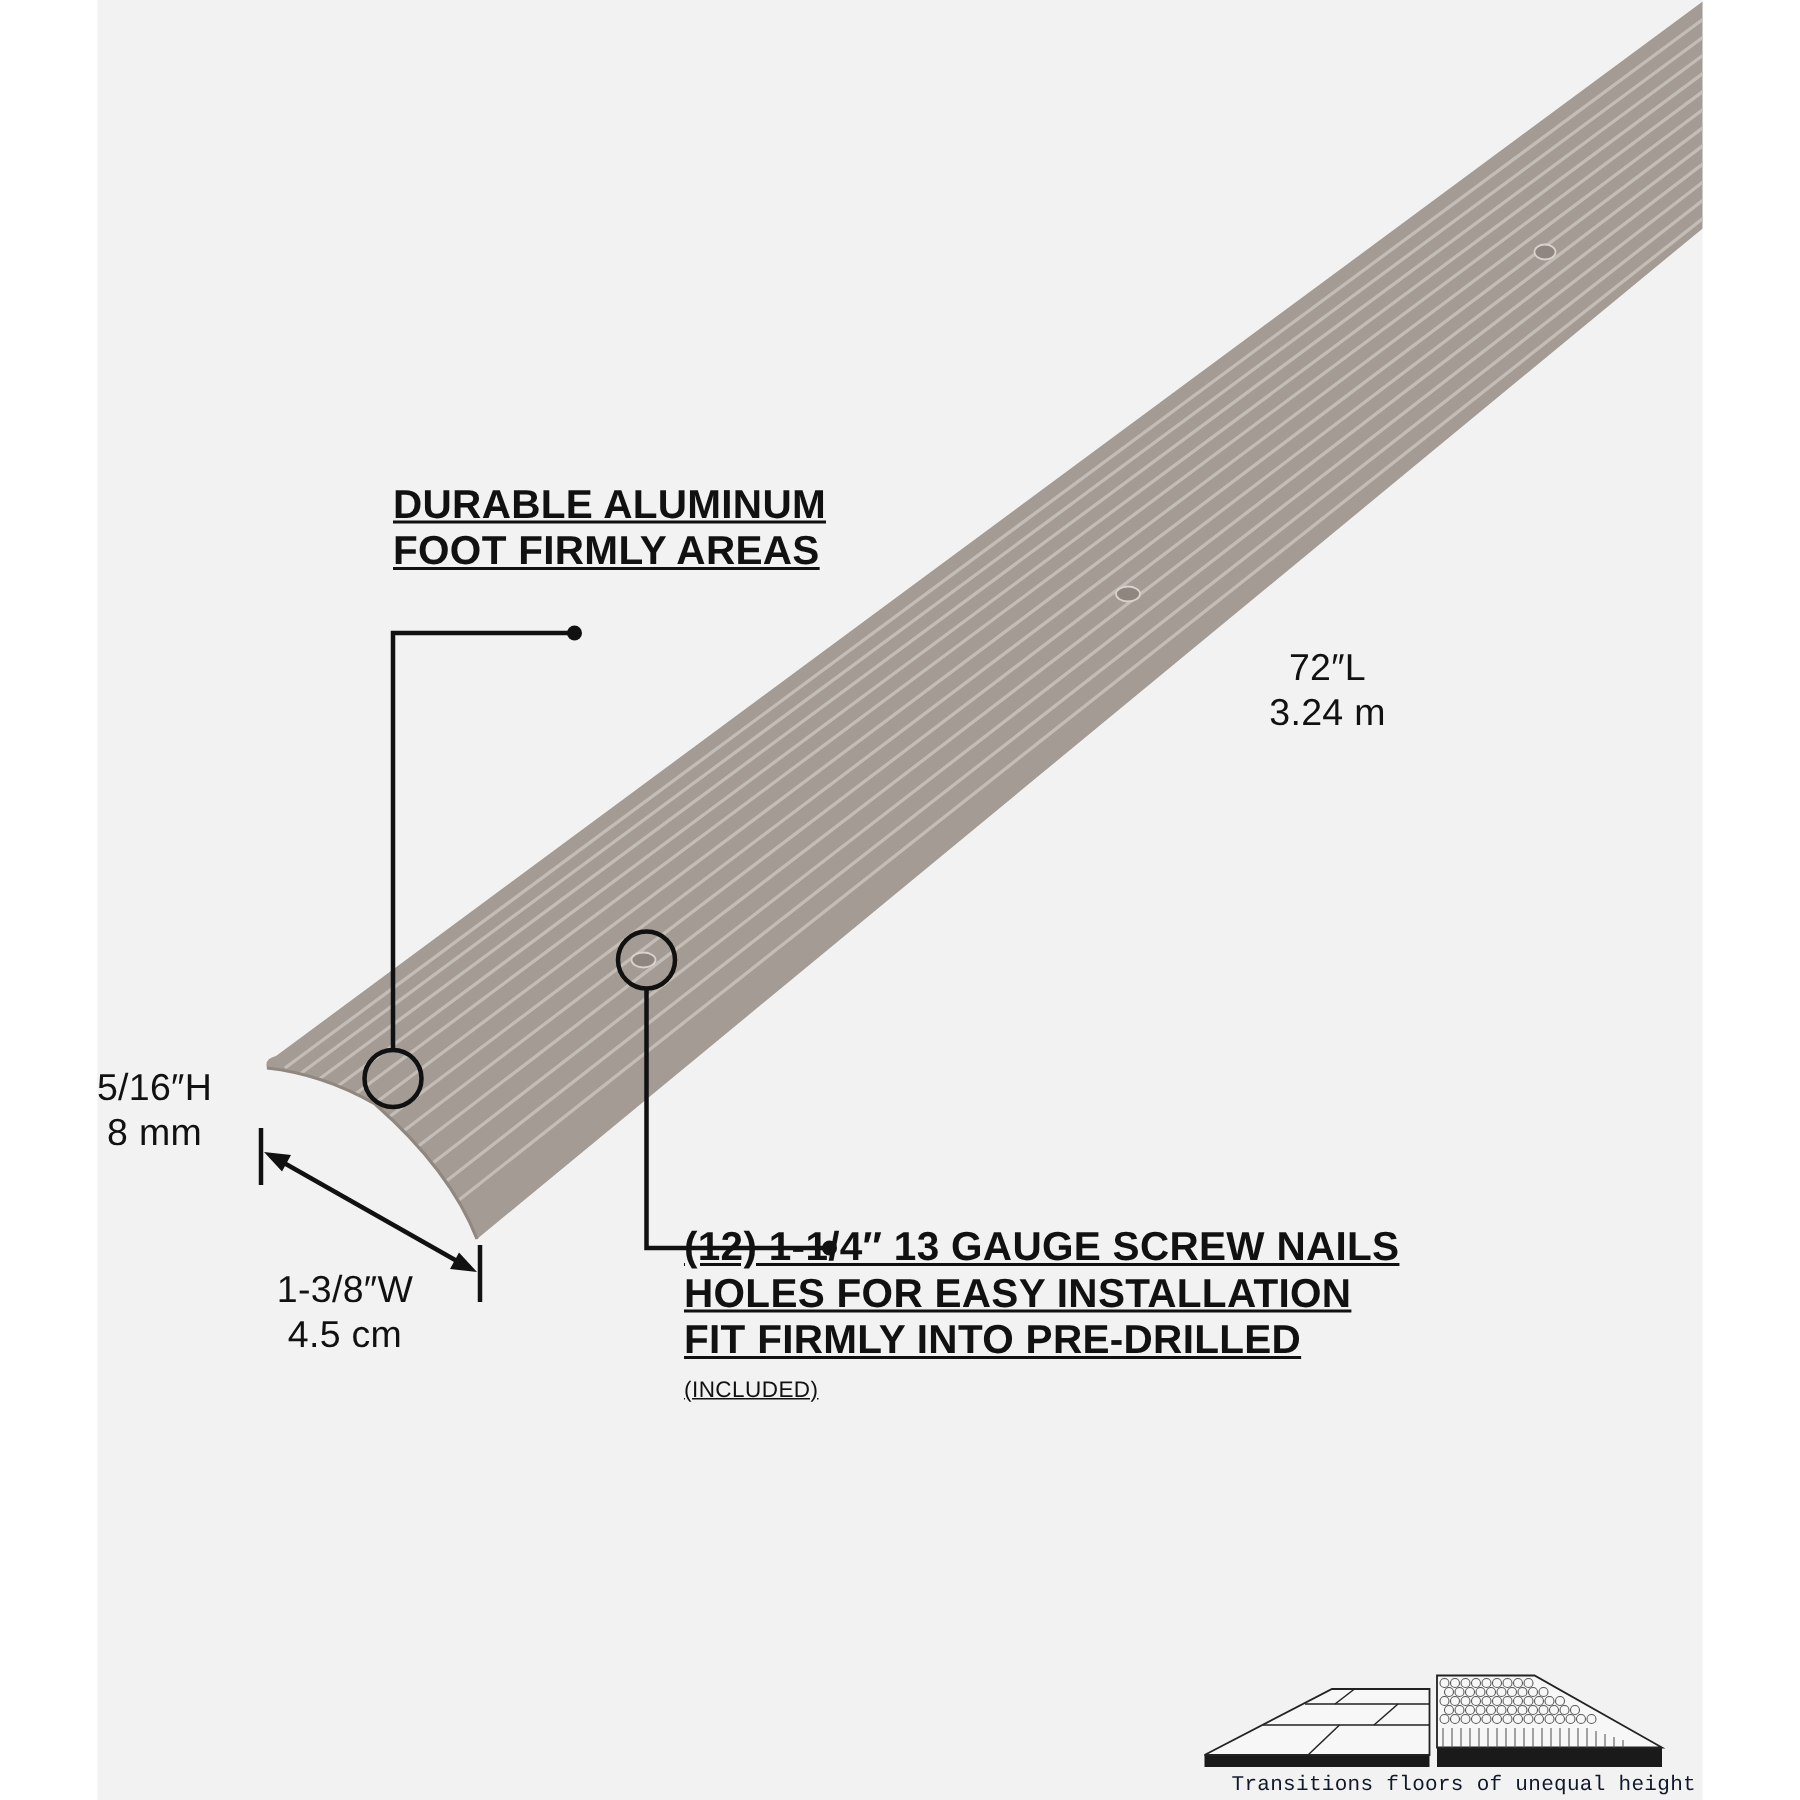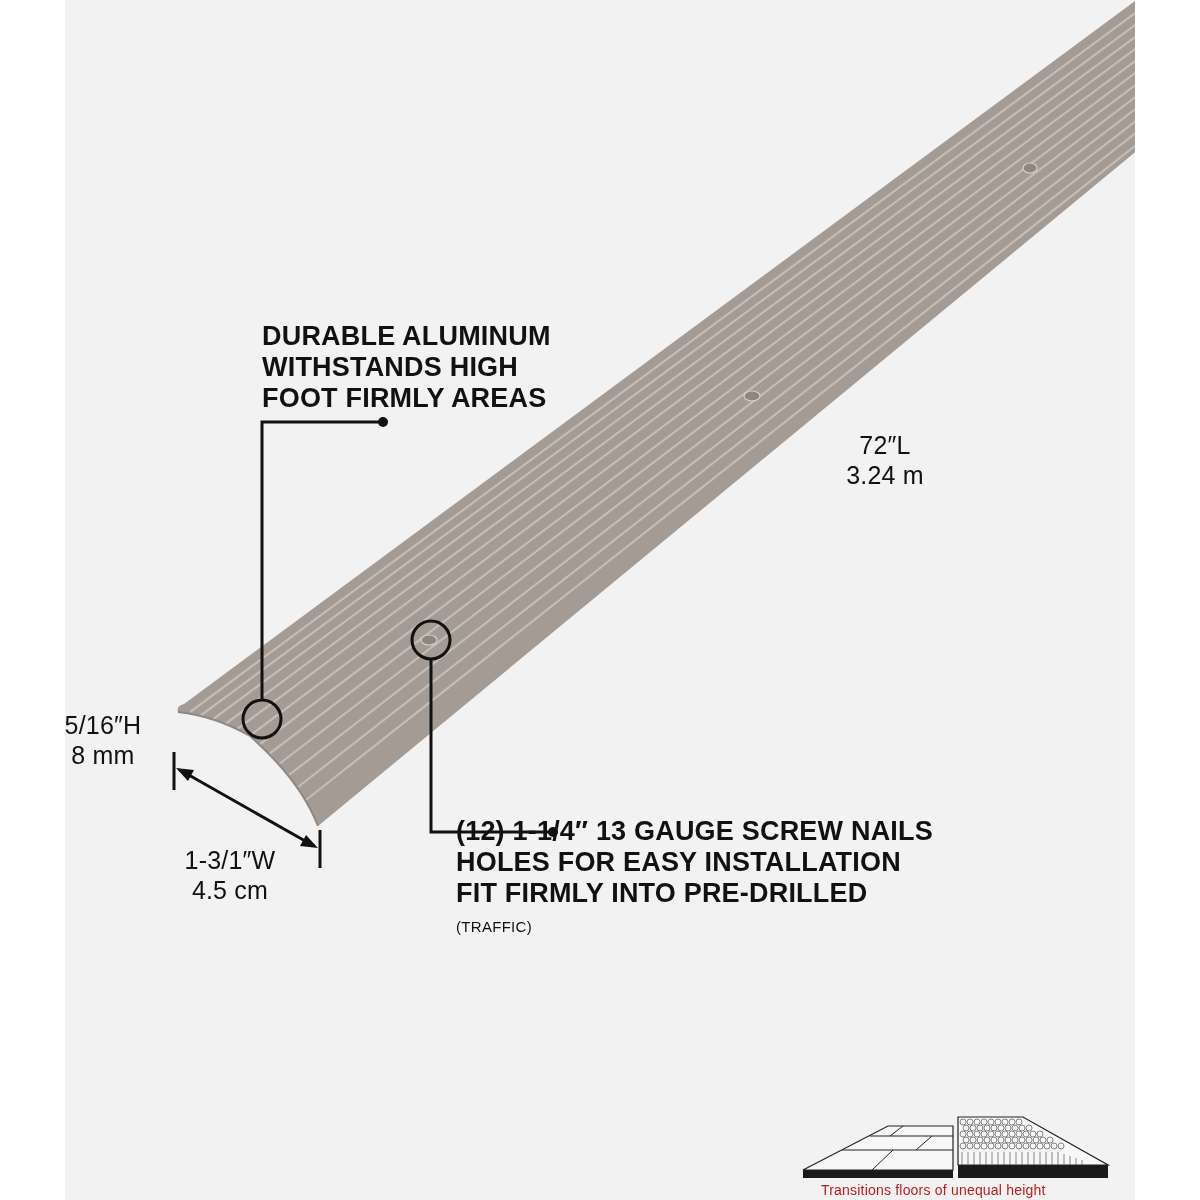--- a/index.html
+++ b/index.html
@@ -1,23 +1,23 @@
 <!DOCTYPE html>
 <html><head>
 <meta charset="utf-8">
 <style>
   html, body { margin: 0; padding: 0; background: #ffffff; }
   body { width: 1200px; height: 1200px; position: relative; overflow: hidden; font-family: "Liberation Sans", "DejaVu Sans", sans-serif; }
   .panel { position: absolute; left: 65px; top: 0; width: 1070px; height: 1200px; background: #f2f2f2; overflow: hidden; }
   .svg-layer { position: absolute; left: 0; top: 0; width: 1200px; height: 1200px; }
   .label { position: absolute; color: #111111; font-weight: bold; letter-spacing: 0.2px; }
-  .callout { font-size: 27px; line-height: 31px; }
+  .callout { font-size: 27px; line-height: 31px; text-decoration: underline; }
   .dim { font-size: 25px; line-height: 30px; text-align: center; font-weight: normal; }
   .small { font-size: 15px; font-weight: normal; letter-spacing: 0.3px; }
-  .caption { font-size: 14px; font-weight: normal; color: #b91c1c; }
+  .caption { font-size: 14px; font-weight: normal; color: #0f172a; font-family: Liberation Mono, monospace; }
 </style>
 </head>
 <body>
 
 <div class="panel"></div>
 
 <svg class="svg-layer" viewBox="0 0 1200 1200" xmlns="http://www.w3.org/2000/svg">
   <defs>
     <clipPath id="panelClip">
         <rect x="65" y="0" width="1070" height="1200"></rect>
@@ -169,39 +169,38 @@
         <line x1="1064" y1="1154" x2="1064" y2="1165"></line>
         <line x1="1070" y1="1156" x2="1070" y2="1165"></line>
         <line x1="1076" y1="1158" x2="1076" y2="1165"></line>
         <line x1="1082" y1="1160" x2="1082" y2="1165"></line>
     </g>
   </g>
 </svg>
 
 <div class="label callout" style="left:262px; top:321px;">
   <div>DURABLE ALUMINUM</div>
-  <div>WITHSTANDS HIGH</div>
   <div>FOOT FIRMLY AREAS</div>
 </div>
 
 <div class="label dim" style="left:830px; top:430px; width:110px;">
   <div>72″L</div>
   <div>3.24 m</div>
 </div>
 
 <div class="label dim" style="left:48px; top:710px; width:110px;">
   <div>5/16″H</div>
   <div>8 mm</div>
 </div>
 
 <div class="label dim" style="left:160px; top:845px; width:140px;">
-  <div>1-3/1″W</div>
+  <div>1-3/8″W</div>
   <div>4.5 cm</div>
 </div>
 
 <div class="label callout" style="left:432px; top:816px;margin-left:24px;">
   <div>(12) 1-1/4″ 13 GAUGE SCREW NAILS</div>
   <div>HOLES FOR EASY INSTALLATION</div>
   <div>FIT FIRMLY INTO PRE-DRILLED</div>
-  <div class="small" style="margin-top:2px;">(TRAFFIC)</div>
+  <div class="small" style="margin-top:2px;">(INCLUDED)</div>
 </div>
 
 <div class="label caption" style="left:821px; top:1182px;">Transitions floors of unequal height</div>
 
 </body></html>

